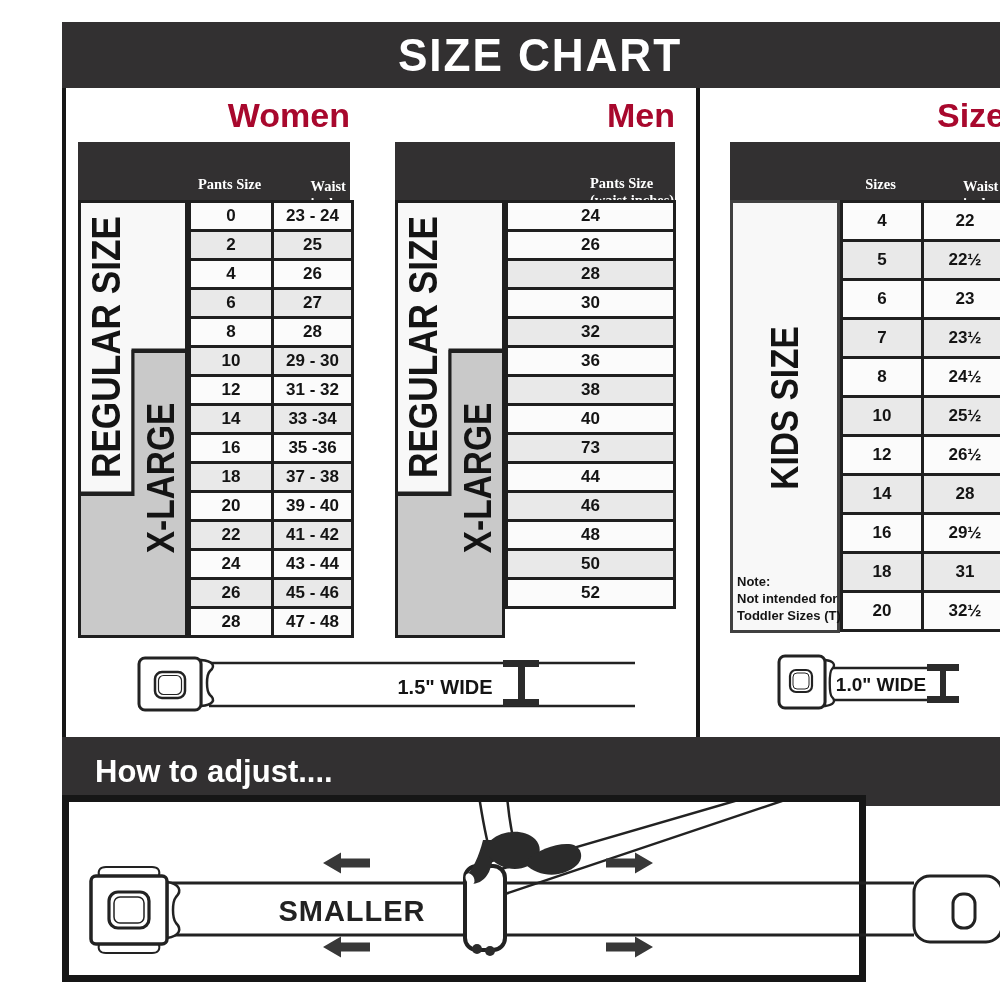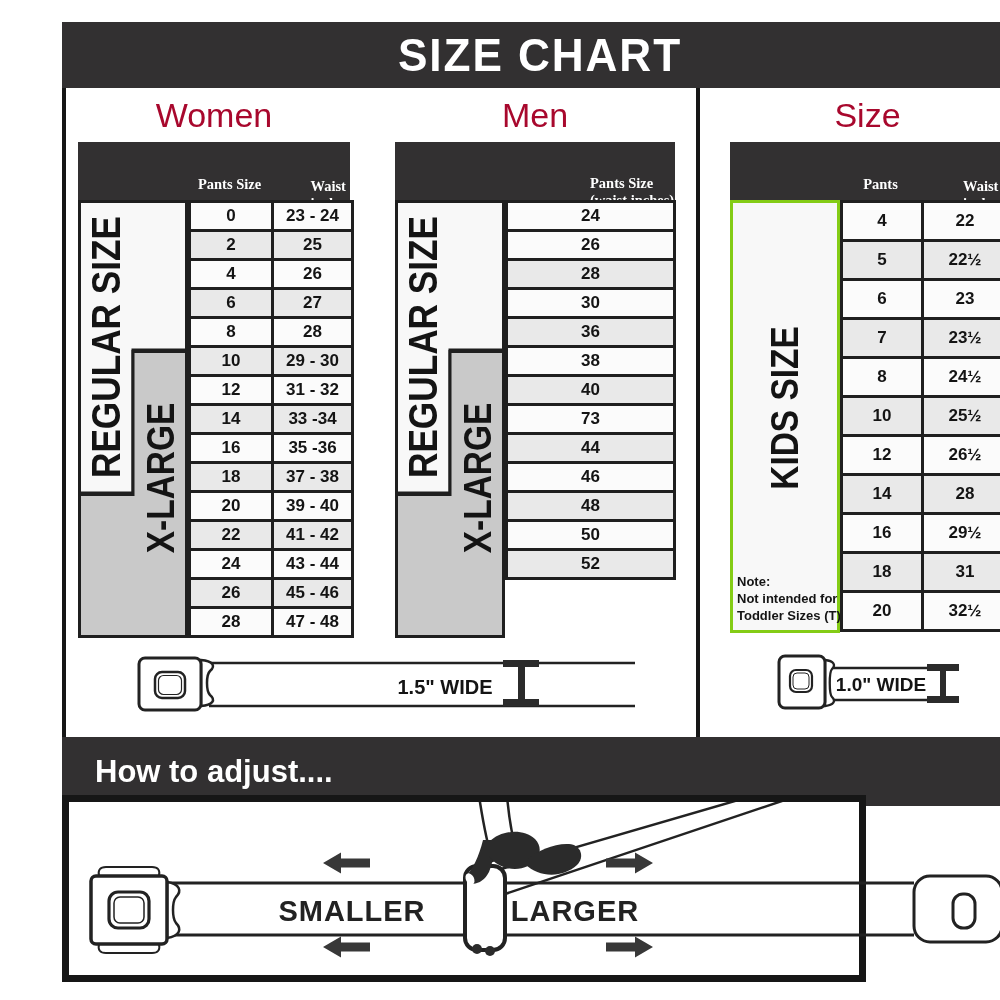--- a/index.html
+++ b/index.html
@@ -11,22 +11,22 @@
           background:#323031;display:flex;align-items:center;justify-content:center;}
   #banner .title{color:#fff;font-size:46px;font-weight:bold;letter-spacing:2px;
                  transform:scaleX(0.96);}
 
   
   #content-frame{position:absolute;left:22px;top:88px;width:956px;height:649px;
                  box-sizing:border-box;border-left:4px solid #161616;border-right:4px solid #161616;
                  background:#fff;}
   #divider{position:absolute;left:656px;top:88px;width:4px;height:649px;background:#161616;}
 
-  .col-heading{position:absolute;top:96px;text-align:center;color:#A8082D;
-               font-size:34px;font-weight:normal;}
+  .col-heading{position:absolute;top:96px;text-align:right;color:#A8082D;
+               font-size:34px;font-weight:bold;}
   #women-heading{left:38px;width:272px;}
   #men-heading{left:355px;width:280px;}
   #kids-heading{left:690px;width:275px;}
 
   
   .thead{position:absolute;background:#323031;}
   #women-thead{left:38px;top:142px;width:272px;height:58px;}
   #men-thead{left:355px;top:142px;width:280px;height:58px;}
   #kids-thead{left:690px;top:142px;width:275px;height:58px;}
   .thead span{position:absolute;color:#fff;font-weight:bold;font-size:14.5px;
@@ -59,21 +59,21 @@
            transform:translate(-50%,-50%) rotate(-90deg) scaleX(0.88);}
   .v-regular{font-size:40px;}
   .v-xlarge{font-size:38px;}
   #women-reg{left:66px;top:347px;}
   #women-xl{left:121px;top:478px;}
   #men-reg{left:383px;top:347px;}
   #men-xl{left:438px;top:478px;}
 
   
   #kids-zone{position:absolute;left:690px;top:200px;width:110px;height:433px;
-             box-sizing:border-box;border:3px solid #84cc16;background:#f8f8f8;}
+             box-sizing:border-box;border:3px solid #404040;background:#f8f8f8;}
   #kids-vlabel{left:745px;top:408px;font-size:38px;}
   #kids-note{position:absolute;left:4px;bottom:5px;font-size:13px;font-weight:bold;
              line-height:1.3;color:#141414;white-space:nowrap;}
 
   
   .belt-svg{position:absolute;}
   #belt-adult{left:95px;top:646px;width:505px;height:74px;}
   #belt-kids{left:735px;top:648px;width:190px;height:70px;}
   .belt-width-label{position:absolute;font-weight:bold;color:#141414;text-align:center;}
   #adult-width-label{left:330px;top:676px;width:150px;font-size:20px;}
@@ -206,20 +206,23 @@
         <tr>
           <td>26</td>
         </tr>
         <tr>
           <td>28</td>
         </tr>
         <tr>
           <td>30</td>
         </tr>
         <tr>
+          <td>32</td>
+        </tr>
+        <tr>
           <td>36</td>
         </tr>
         <tr>
           <td>38</td>
         </tr>
         <tr>
           <td>40</td>
         </tr>
         <tr>
           <td>73</td>
@@ -236,21 +239,21 @@
         <tr>
           <td>50</td>
         </tr>
         <tr>
           <td>52</td>
         </tr>
       </tbody>
   </table>
 
   <div id="kids-thead" class="thead">
-    <span class="h-col1">Pants</span>
+    <span class="h-col1">Sizes</span>
     <span class="h-col2"><span>Waist</span><br><span>inches</span></span>
   </div>
   <div id="kids-zone">
     <div id="kids-note">
       <div>Note:</div>
       <div>Not intended for</div>
       <div>Toddler Sizes (T)</div>
     </div>
   </div>
   <span id="kids-vlabel" class="v-label">KIDS SIZE</span>
@@ -374,16 +377,15 @@
       <g fill="#383838">
         <path d="M254,61 L272,50.5 L272,56.5 L301,56.5 L301,65.5 L272,65.5 L272,71.5 Z"></path>
         <path d="M254,145 L272,134.5 L272,140.5 L301,140.5 L301,149.5 L272,149.5 L272,155.5 Z"></path>
       </g>
       <g fill="#383838">
         <path d="M584,61 L566,50.5 L566,56.5 L537,56.5 L537,65.5 L566,65.5 L566,71.5 Z"></path>
         <path d="M584,145 L566,134.5 L566,140.5 L537,140.5 L537,149.5 L566,149.5 L566,155.5 Z"></path>
       </g>
     </svg>
     <span id="smaller-label" class="adj-label">SMALLER</span>
-    <span id="larger-label" class="adj-label">LARGER</span>
   </div>
 
 </div>
 
 </body></html>

